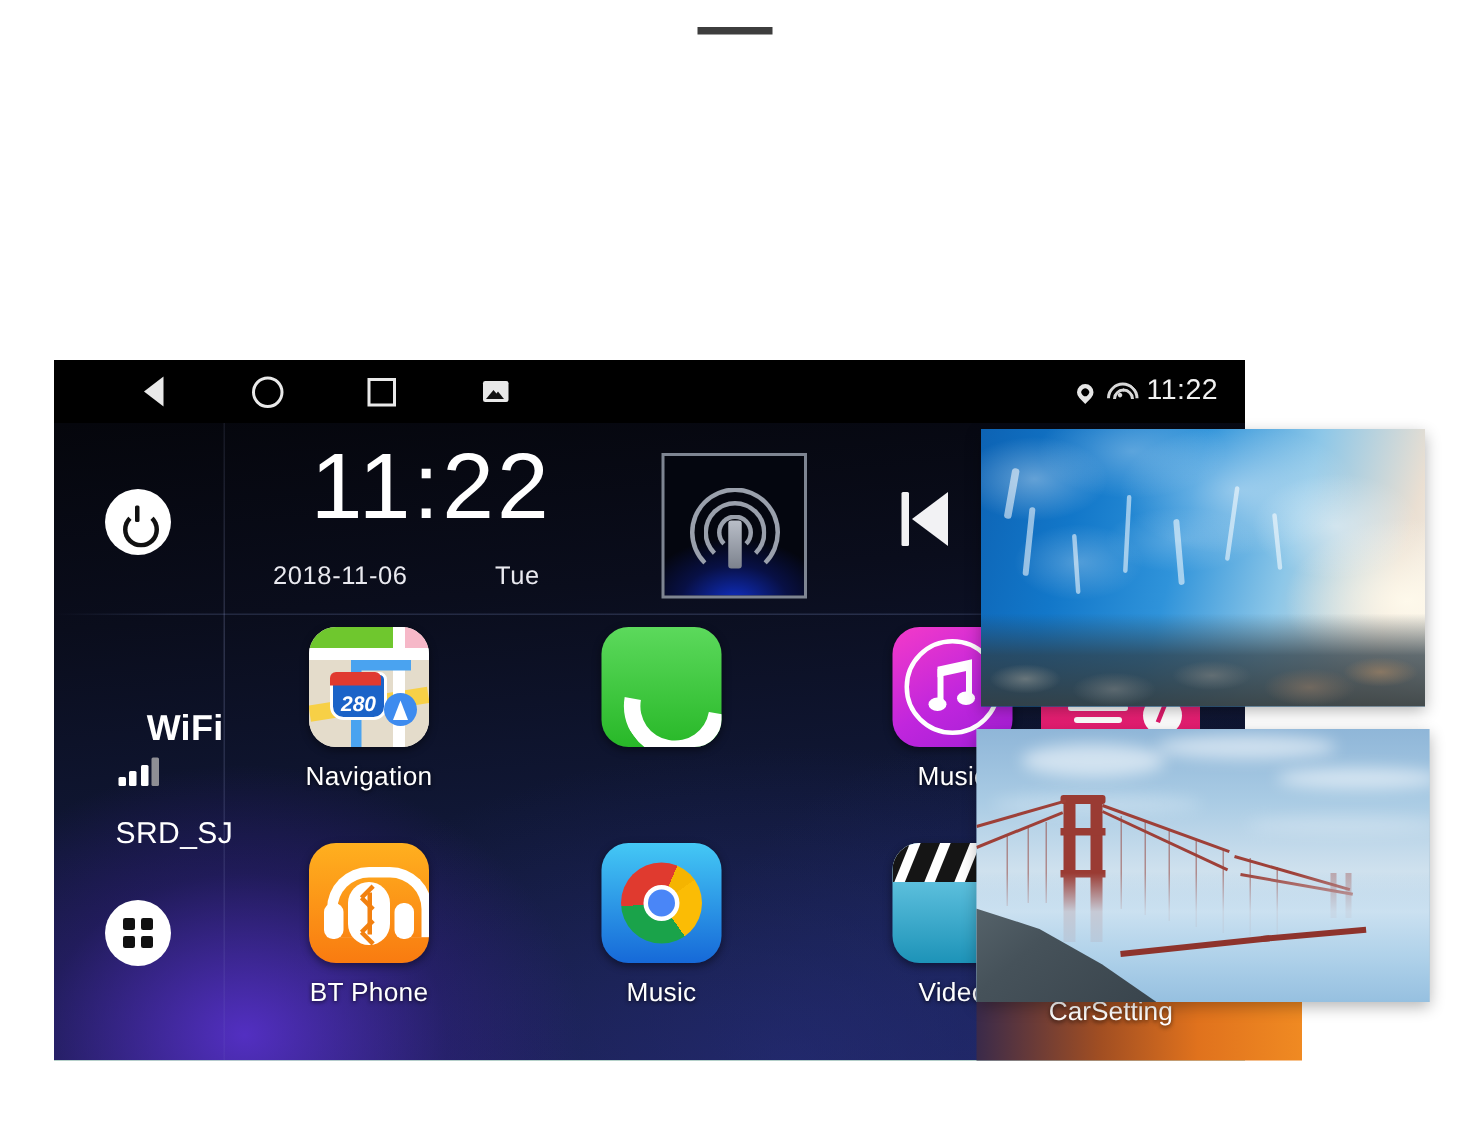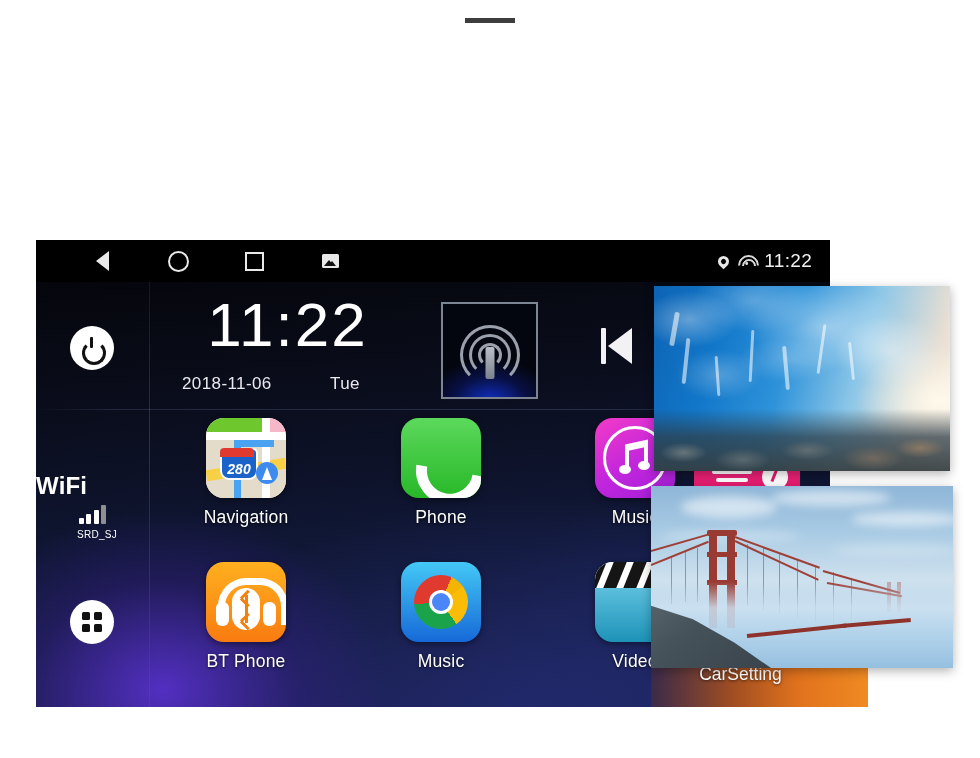--- a/index.html
+++ b/index.html
@@ -107,29 +107,29 @@
   }
   .pw{left:34px;top:44px;width:44px;height:44px;}
   .pw-g{width:22px;height:22px;position:relative;}
   .pw-g::before{
     content:"";position:absolute;left:1px;top:4px;width:18px;height:18px;
     border:3px solid #111;border-radius:50%;border-top-color:transparent;
   }
   .pw-g::after{
     content:"";position:absolute;left:8.5px;top:0px;width:3px;height:11px;background:#111;border-radius:1px;
   }
-  .wifi-blk{position:absolute;left:0;top:190px;width:113px;text-align:left;}
+  .wifi-blk{position:absolute;left:0;top:190px;width:113px;text-align:right;}
   .wifi-txt{color:#ffffff;font-size:24px;font-weight:bold;letter-spacing:0.2px;}
   .bars{display:flex;align-items:flex-end;justify-content:center;gap:2.5px;height:20px;margin-top:4px;}
   .bars b{display:block;width:5px;background:#ffffff;border-radius:1px;}
   .bars b:nth-child(1){height:6px;}
   .bars b:nth-child(2){height:10px;}
   .bars b:nth-child(3){height:14px;}
   .bars b:nth-child(4){height:19px;background:#8e8e94;}
-  .ssid{color:#ffffff;font-size:10px;margin-top:5px;letter-spacing:0.3px;padding-left:41px;}
+  .ssid{color:#ffffff;font-size:20px;margin-top:21px;letter-spacing:0.3px;padding-left:41px;}
   .ap{left:34px;top:318px;width:44px;height:44px;}
   .ap-g{width:20px;height:20px;display:grid;grid-template-columns:8px 8px;grid-template-rows:8px 8px;gap:4px;}
   .ap-g i{display:block;width:8px;height:8px;background:#111;border-radius:1.5px;}
 
   
   .clk{position:absolute;left:114px;top:0;width:275px;height:127px;}
   .clk-big{
     position:absolute;left:0;top:12px;width:275px;text-align:center;
     color:#ffffff;font-size:62px;font-weight:300;letter-spacing:2px;line-height:1;
   }
@@ -489,21 +489,20 @@
               </span>
             <span class="loc"></span>
           </div>
           <div class="lb">Navigation</div>
         </div>
 
         <div class="app c1 r0">
           <div class="ic ic-phone">
               <span class="hs"></span>
             </div>
-          <div class="lb">Phone</div>
         </div>
 
         <div class="app c2 r0">
           <div class="ic ic-music">
             <span class="ring"></span>
             <span class="note">
                 <u></u>
                 <b class="s1"></b>
                 <b class="s2"></b>
                 <i class="h1"></i>

